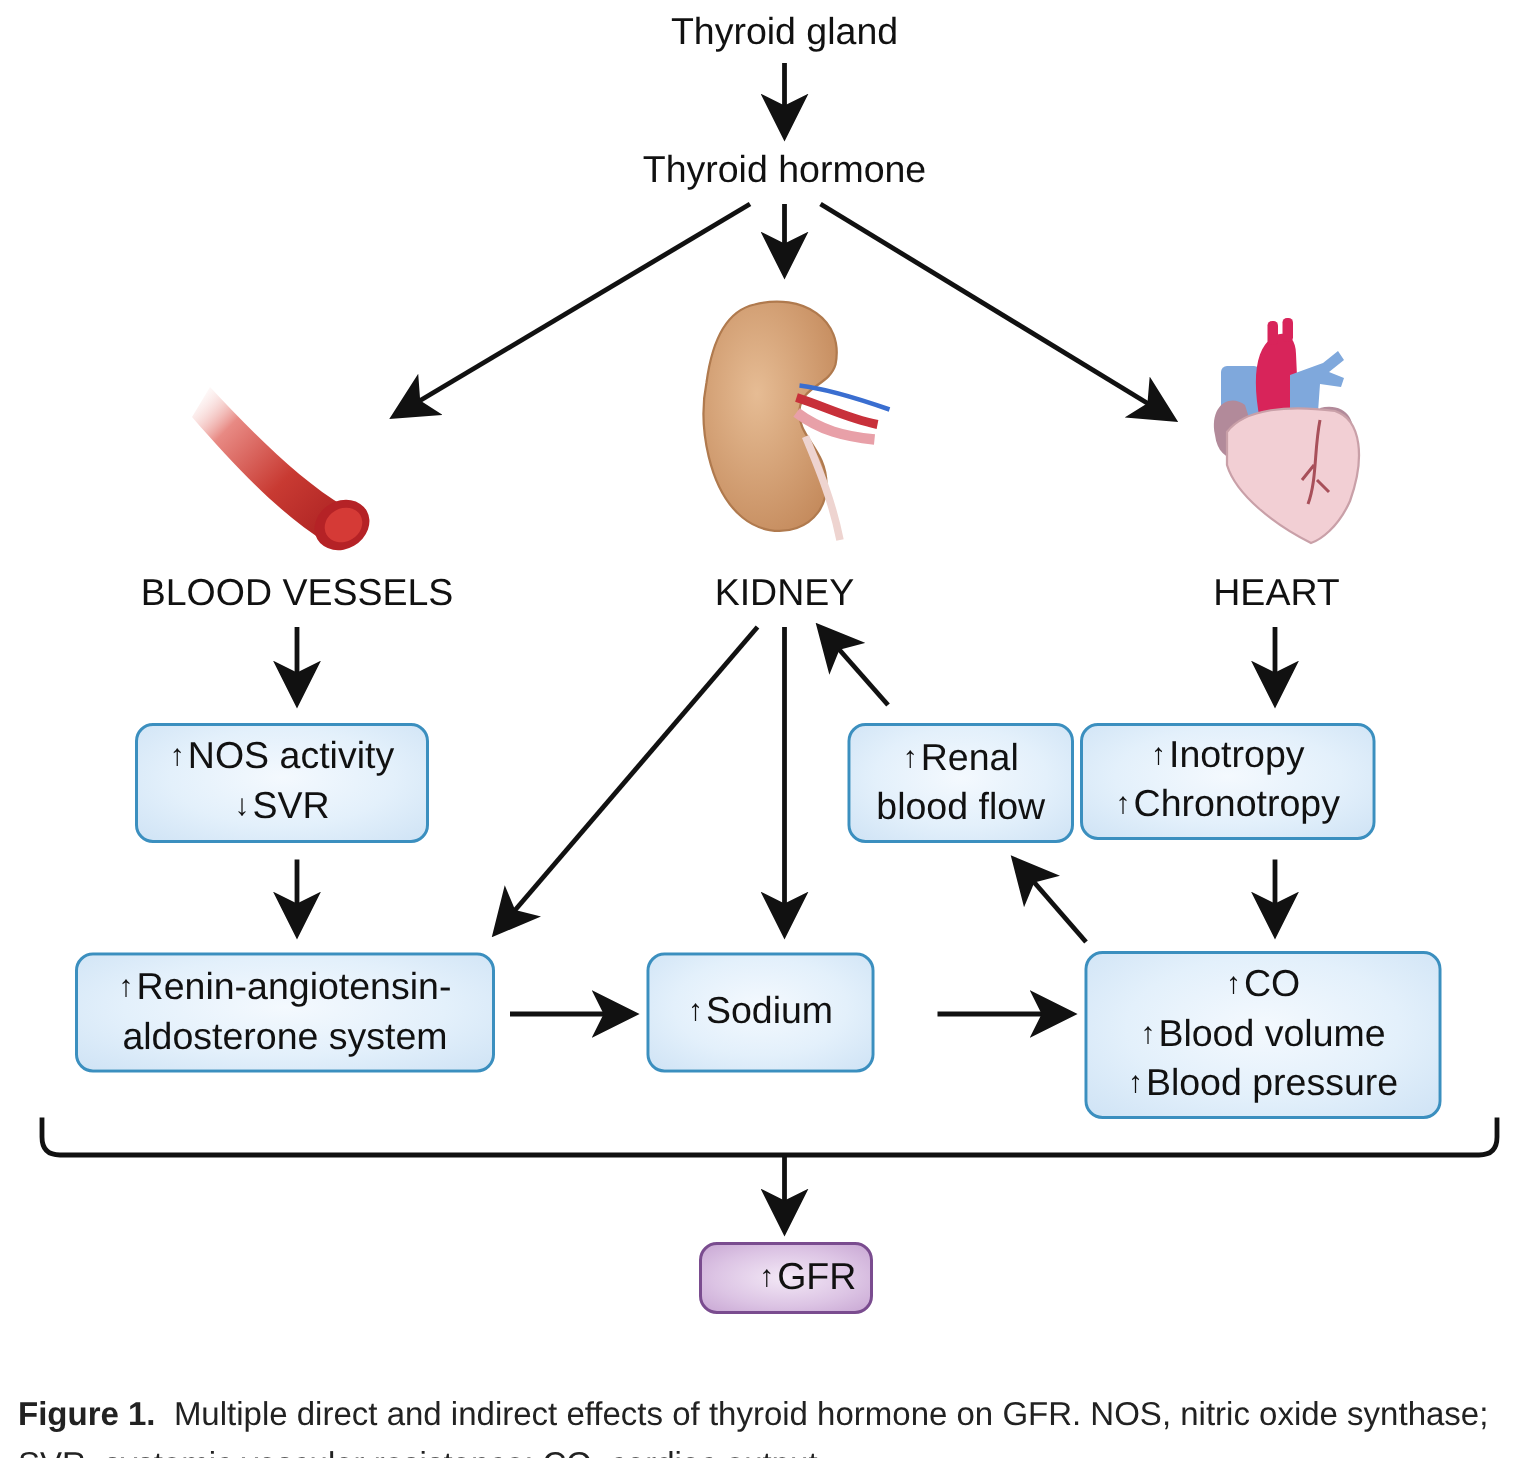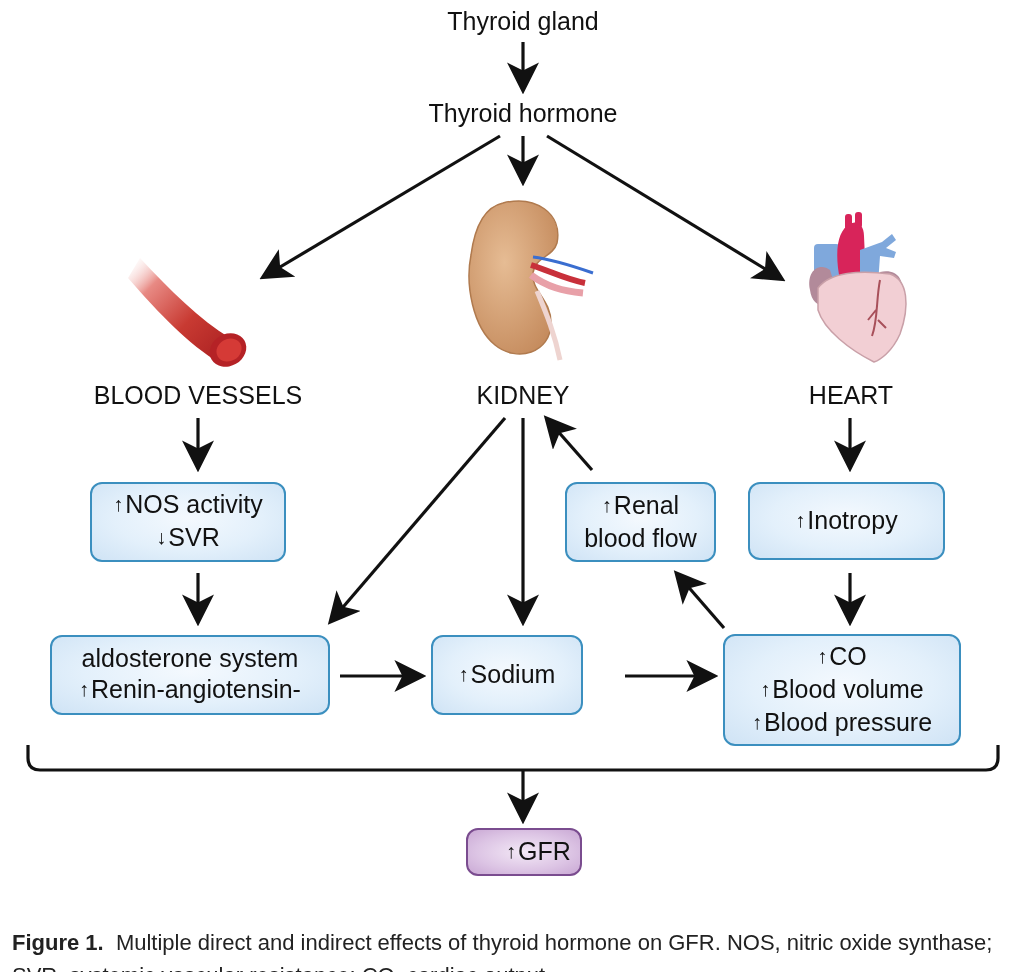--- a/index.html
+++ b/index.html
@@ -98,27 +98,28 @@
 <div class="box" style="left:90px;top:482px;width:196px;height:80px;">
   <div class="line"><span class="arr">↑</span><span>NOS activity</span></div>
   <div class="line"><span class="arr">↓</span><span>SVR</span></div>
 </div>
 
 <div class="box" style="left:565px;top:482px;width:151px;height:80px;">
   <div class="line"><span class="arr">↑</span><span>Renal</span></div>
   <div class="line"><span>blood flow</span></div>
 </div>
 
-<div class="box" style="left:748px;top:482px;width:197px;height:78px;">
+<div class="box" style="left:720px;top:482px;width:197px;height:78px;">
   <div class="line"><span class="arr">↑</span><span>Inotropy</span></div>
+  <div class="line"><span class="arr">↑</span><span>Chronotropy</span></div>
 </div>
 
 <div class="box" style="left:50px;top:635px;width:280px;height:80px;">
+  <div class="line"><span class="arr">↑</span><span>Renin-angiotensin-</span></div>
   <div class="line"><span>aldosterone system</span></div>
-  <div class="line"><span class="arr">↑</span><span>Renin-angiotensin-</span></div>
 </div>
 
 <div class="box" style="left:431px;top:635px;width:152px;height:80px;align-items:center;">
   <div class="line"><span class="arr">↑</span><span>Sodium</span></div>
 </div>
 
 <div class="box" style="left:723px;top:634px;width:238px;height:112px;">
   <div class="line"><span class="arr">↑</span><span>CO</span></div>
   <div class="line"><span class="arr">↑</span><span>Blood volume</span></div>
   <div class="line"><span class="arr">↑</span><span>Blood pressure</span></div>

